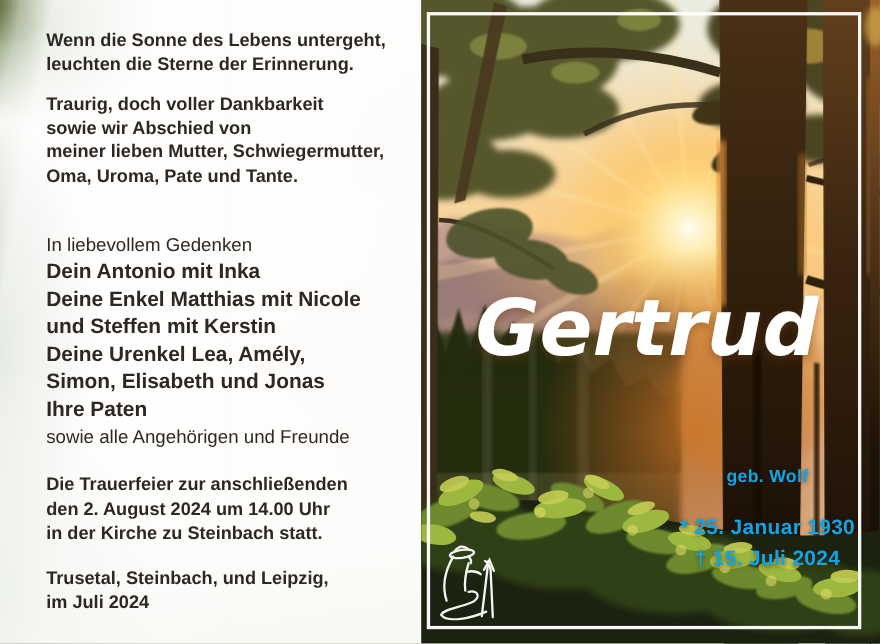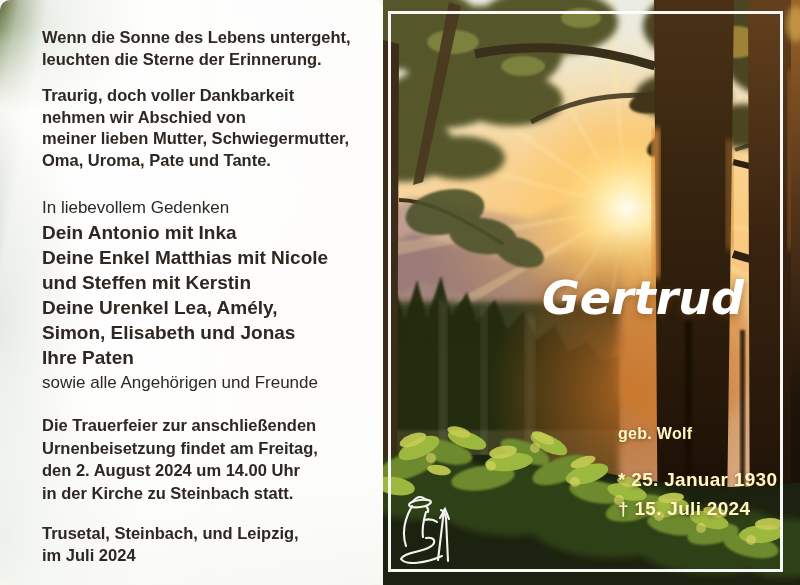--- a/index.html
+++ b/index.html
@@ -15,87 +15,85 @@
       linear-gradient(100deg, rgba(255,255,255,0) 0%, rgba(255,255,255,.5) 4%, rgba(255,255,255,.86) 10%, rgba(255,255,255,.93) 30%, rgba(255,255,255,.88) 100%),
       radial-gradient(170px 130px at 8% 4%,  rgba(88,118,58,.95), rgba(88,118,58,0) 70%),
       radial-gradient(60px 50px  at 2% 1%,   rgba(92,62,35,.9),   rgba(92,62,35,0) 75%),
       radial-gradient(130px 300px at 0% 55%, rgba(62,92,44,.95),  rgba(62,92,44,0) 72%),
       radial-gradient(180px 230px at 2% 92%, rgba(84,116,60,.95), rgba(84,116,60,0) 75%),
       linear-gradient(to top, rgba(140,165,100,.6) 0px, rgba(168,186,126,.4) 55px, rgba(196,208,160,.22) 115px, rgba(220,226,195,.1) 190px, rgba(220,226,195,0) 260px),
       radial-gradient(260px 190px at 85% 55%, rgba(240,216,190,.55), rgba(240,216,190,0) 72%),
       radial-gradient(200px 160px at 95% 25%, rgba(238,220,200,.5),  rgba(238,220,200,0) 75%),
       linear-gradient(to right, rgba(201,183,168,0) 200px, rgba(201,183,168,.25) 207px, rgba(201,183,168,0) 216px),
       linear-gradient(to bottom, rgba(225,228,215,.5) 0px, rgba(225,228,215,0) 140px);
-    border-radius: 10px;
   }
   .text-col{position:absolute;left:42px;top:27px;width:336px;color:#2f2822;}
   .line{font-weight:700;font-size:16.5px;line-height:21.5px;white-space:nowrap;}
   .line.light{font-weight:400;font-size:17px;}
   .block.verse{margin-top:0;}
   .block.farewell{margin-top:15px;}
-  .block.remembrance{margin-top:24px;}
+  .block.remembrance{margin-top:39px;}
   .block.remembrance .line{line-height:25px;}
   .block.remembrance .line.strong{font-size:19px;font-weight:700;}
   .block.service{margin-top:19px;}
   .block.service .line{line-height:22.5px;}
   .block.closing{margin-top:18px;}
   .block.closing .line{line-height:22px;}
   
   .photo{position:absolute;left:383px;top:0;width:417px;height:585px;overflow:hidden;background:#2a2012;}
   .photo svg.scene{position:absolute;left:0;top:0;}
   .frame{
     position:absolute;left:5px;top:11px;width:389px;height:555px;
     border:3px solid rgba(255,255,255,.96);pointer-events:none;
   }
   .name{
     position:absolute;right:40px;top:262px;text-align:right;color:#ffffff;
     font-family:"DejaVu Sans",sans-serif;font-style:italic;font-weight:700;
-    font-size:46px;line-height:73px;
+    font-size:71px;line-height:73px;
     text-shadow:0 2px 9px rgba(110,60,20,.5);
   }
   .name .first{margin-right:16px;}
   .dates{
-    position:absolute;left:235px;top:424px;color:#fef9c3;font-weight:700;
-    text-shadow:0 1px 4px rgba(60,30,10,.6);letter-spacing:.3px;
+    position:absolute;left:235px;top:424px;color:#0ea5e9;font-weight:700;
+    text-shadow:0 1px 4px rgba(60,30,10,.6);letter-spacing:.3px;text-align:center;
   }
   .dates .maiden{font-size:16px;line-height:20px;}
   .dates .bd{font-size:19px;line-height:29px;margin-top:21px;}
   .dates .dd{font-size:19px;line-height:29px;}
   .shepherd{position:absolute;left:13px;top:490px;opacity:.95;}
 </style>
 </head>
 <body>
 
 <div class="page">
 
   <div class="left-panel">
     <div class="text-col">
       <div class="block verse">
           <div class="line">Wenn die Sonne des Lebens untergeht,</div>
           <div class="line">leuchten die Sterne der Erinnerung.</div>
         </div>
       <div class="block farewell">
           <div class="line">Traurig, doch voller Dankbarkeit</div>
-          <div class="line">nehmen wir Abschied von</div>
+          <div class="line">sowie wir Abschied von</div>
           <div class="line">meiner lieben Mutter, Schwiegermutter,</div>
           <div class="line">Oma, Uroma, Pate und Tante.</div>
         </div>
       <div class="block remembrance">
           <div class="line light">In liebevollem Gedenken</div>
           <div class="line strong">Dein Antonio mit Inka</div>
           <div class="line strong">Deine Enkel Matthias mit Nicole</div>
           <div class="line strong">und Steffen mit Kerstin</div>
           <div class="line strong">Deine Urenkel Lea, Amély,</div>
           <div class="line strong">Simon, Elisabeth und Jonas</div>
           <div class="line strong">Ihre Paten</div>
           <div class="line light">sowie alle Angehörigen und Freunde</div>
         </div>
       <div class="block service">
           <div class="line">Die Trauerfeier zur anschließenden</div>
-          <div class="line">Urnenbeisetzung findet am Freitag,</div>
           <div class="line">den 2. August 2024 um 14.00 Uhr</div>
           <div class="line">in der Kirche zu Steinbach statt.</div>
         </div>
       <div class="block closing">
           <div class="line">Trusetal, Steinbach, und Leipzig,</div>
           <div class="line">im Juli 2024</div>
         </div>
     </div>
   </div>
 

